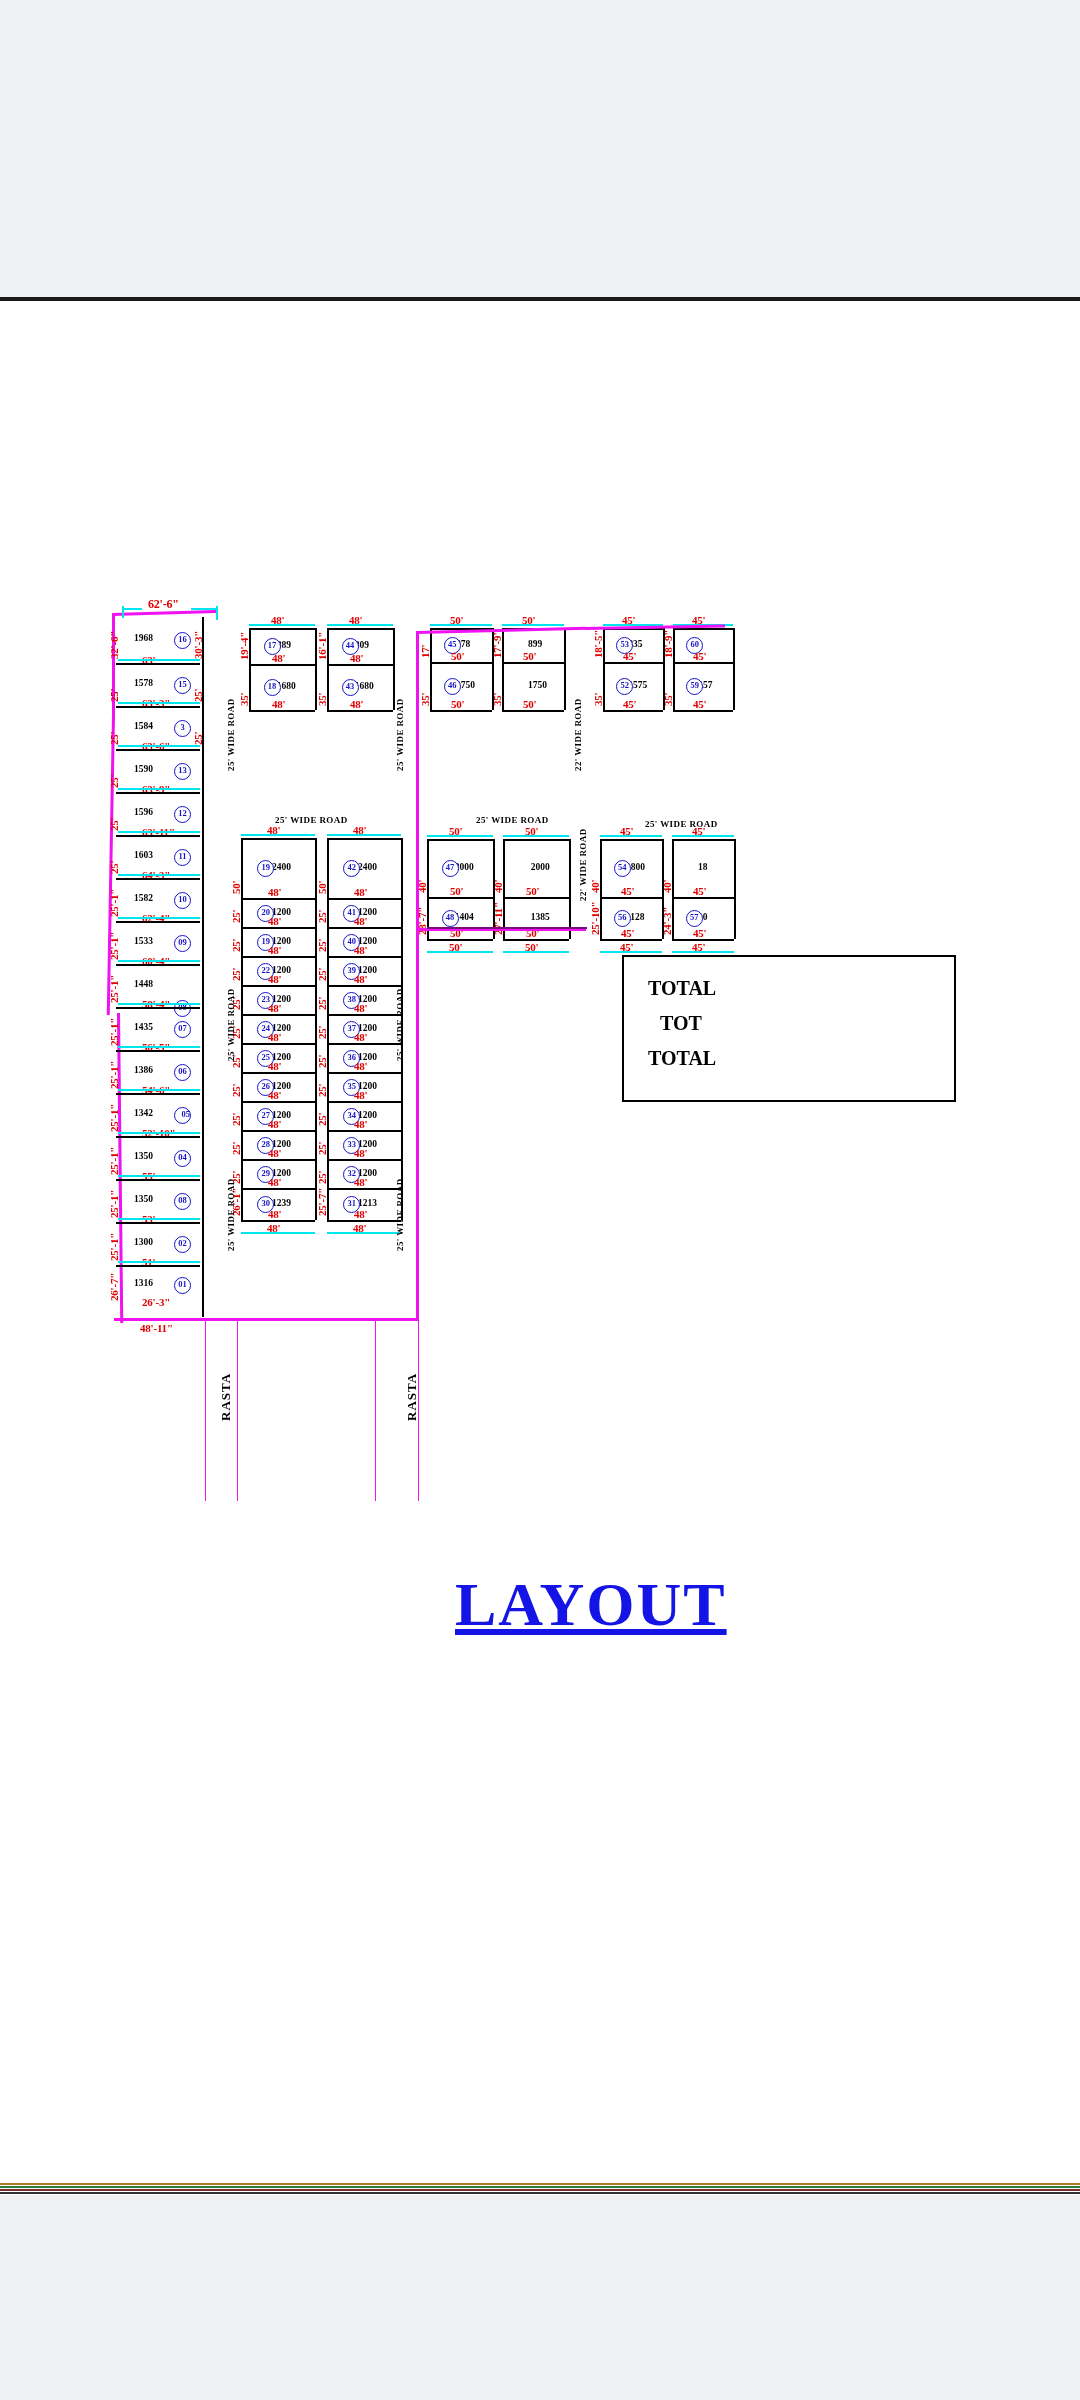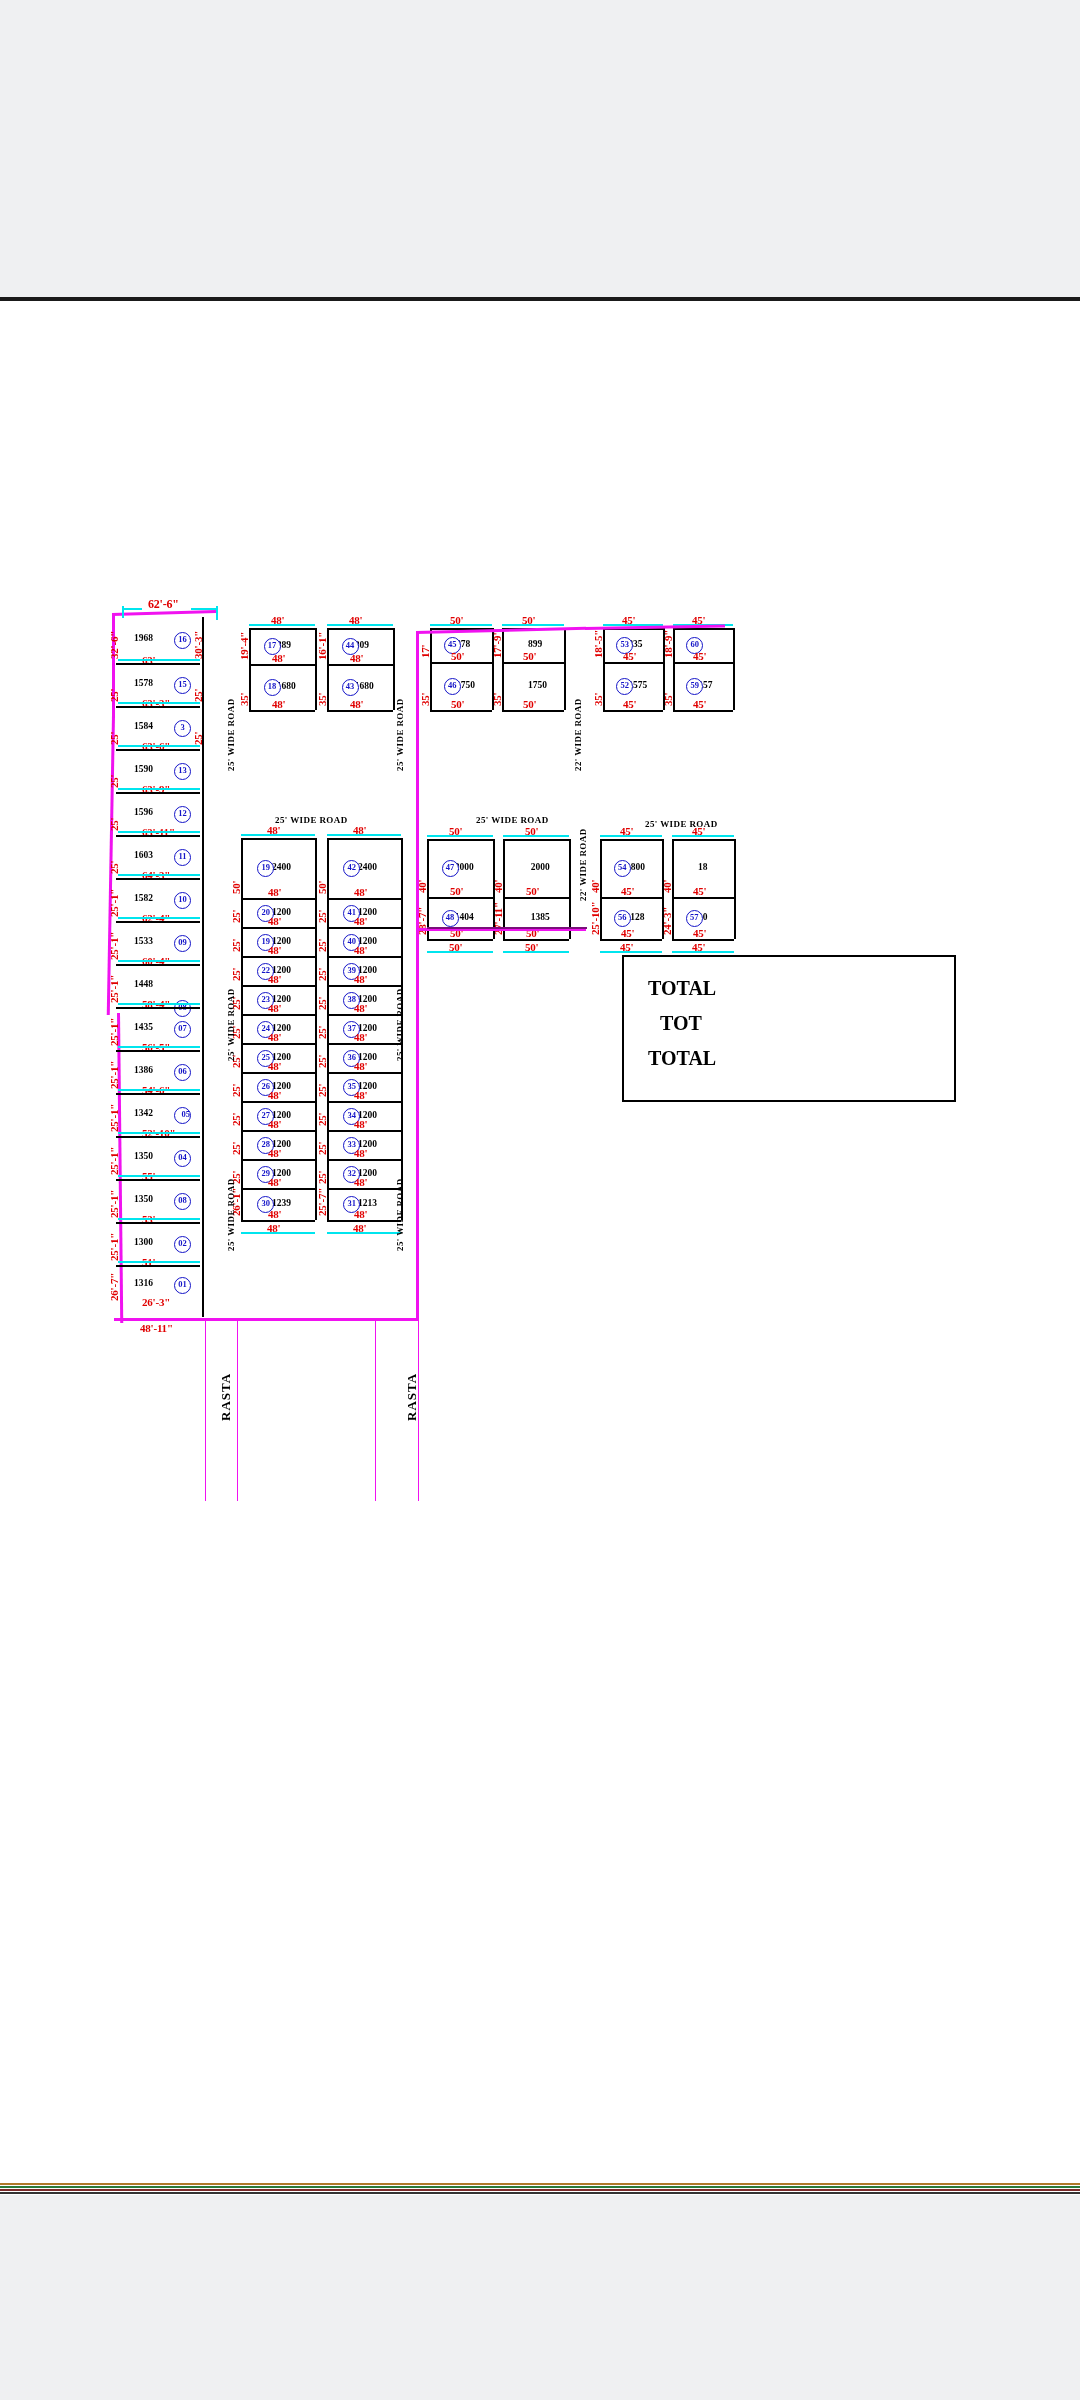--- a/index.html
+++ b/index.html
@@ -592,20 +592,21 @@
       <div class="rasta" style="left:218px;top:1120px;">RASTA</div>
       <div class="rasta" style="left:404px;top:1120px;">RASTA</div>
     </div>
 
   <div id="totals-box">
     <div class="trow" style="margin-top:20px;">TOTAL</div>
     <div class="trow" style="margin-top:12px;padding-left:36px;">TOT</div>
     <div class="trow" style="margin-top:12px;padding-left:24px;">TOTAL</div>
   </div>
 
+  <div id="layout-title">LAYOUT</div>
 <div class="ln mg" style="left:416px;top:330px;width:3px;height:690px;"></div>
     <div class="ln mg" style="left:416px;top:330px;width:170px;height:3px;transform:rotate(-1.4deg);transform-origin:0 0;"></div>
     <div class="ln mg" style="left:585px;top:326px;width:140px;height:3px;transform:rotate(-1.0deg);transform-origin:0 0;"></div>
     <div class="ln mg" style="left:416px;top:627px;width:170px;height:3px;"></div>
     <div class="ln pu" style="left:427px;top:626px;width:160px;height:2.4px;"></div>
   </div>
 
 <div id="bottom-rule-wrap">
   <div class="r" style="top:0;background:#b07a2a;"></div>
   <div class="r" style="top:3px;background:#2a7a3a;"></div>

